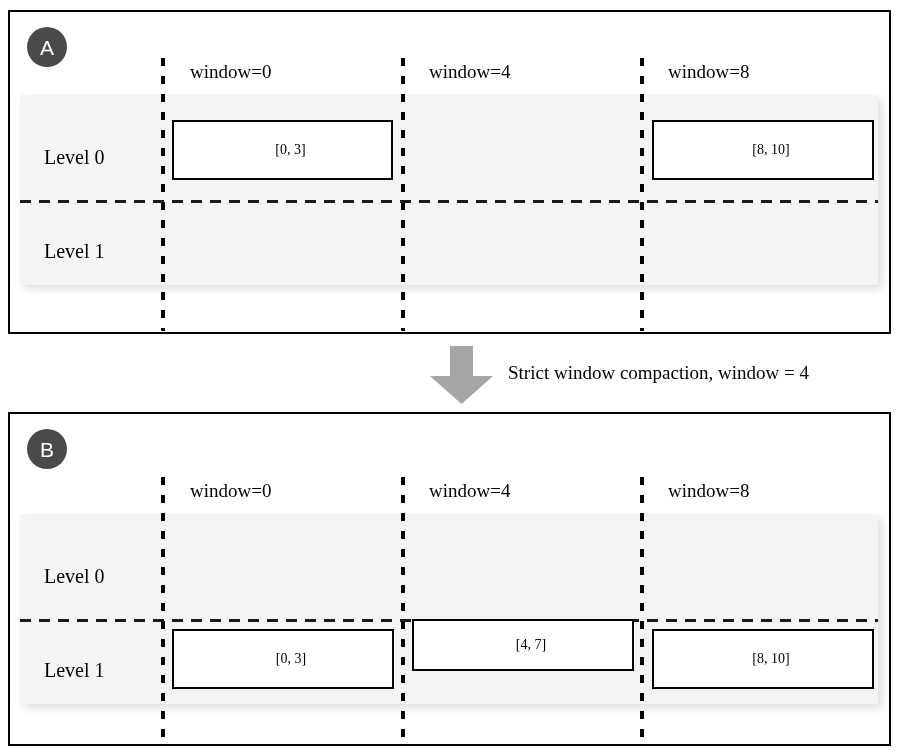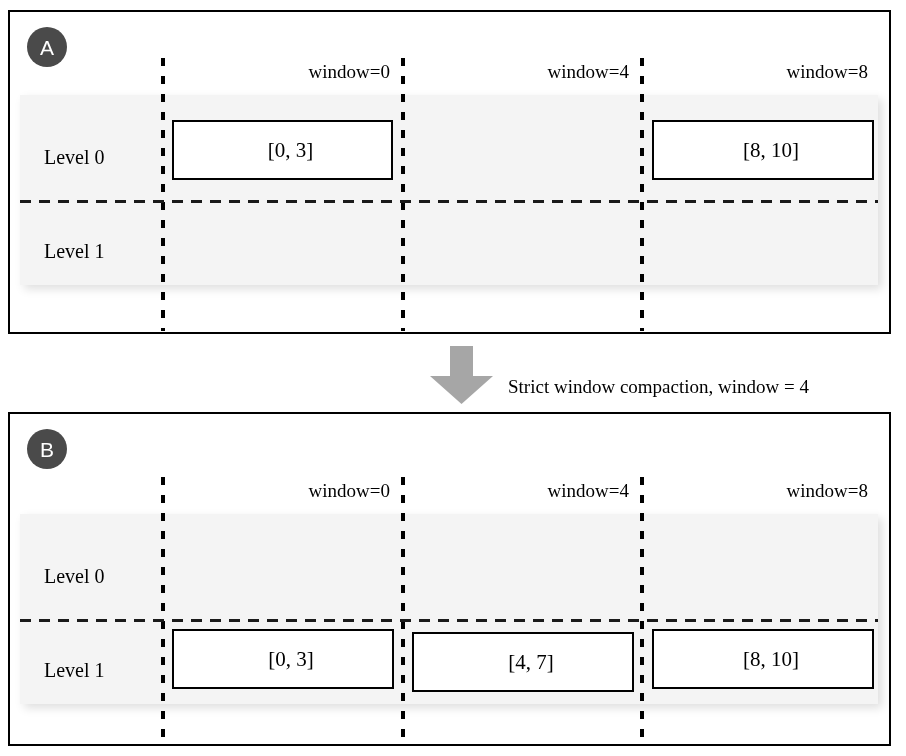--- a/index.html
+++ b/index.html
@@ -56,21 +56,21 @@
   .level-band {
     position: absolute;
     background: #f4f4f4;
     box-shadow: 4px 4px 9px rgba(0,0,0,0.13);
   }
 
   
   .col-header {
     position: absolute;
     font-size: 19px;
-    text-align: right;
+    text-align: left;
     white-space: nowrap;
     line-height: 1;
   }
 
   
   .level-label {
     position: absolute;
     font-size: 20px;
     white-space: nowrap;
     line-height: 1;
@@ -96,39 +96,39 @@
 
   
   .run-box {
     position: absolute;
     box-sizing: border-box;
     border: 2.5px solid #000000;
     background: #ffffff;
     display: flex;
     align-items: center;
     justify-content: center;
-    font-size: 21px;
+    font-size: 14px;
     line-height: 1;
     padding-left: 16px;
   }
 
   
   .arrow-wrap {
     position: absolute;
     left: 428px;
     top: 346px;
     width: 70px;
     height: 60px;
   }
   .arrow-wrap svg { display: block; }
 
   .transition-label {
     position: absolute;
     left: 508px;
-    top: 377px;
+    top: 363px;
     font-size: 19px;
     white-space: nowrap;
     line-height: 1;
   }
 </style>
 </head>
 <body>
 
 <div class="canvas">
 
@@ -177,17 +177,17 @@
     <div class="vsep" style="left: 151px; top: 63px; height: 268px;"></div>
     <div class="vsep" style="left: 391px; top: 63px; height: 268px;"></div>
     <div class="vsep" style="left: 630px; top: 63px; height: 268px;"></div>
 
     <div class="level-label" style="left: 34px; top: 152px;">Level 0</div>
     <div class="level-label" style="left: 34px; top: 246px;">Level 1</div>
 
     <div class="hdiv" style="left: 10px; top: 205px; width: 858px;"></div>
 
     <div class="run-box" style="left: 162px; top: 215px; width: 222px; height: 60px;">[0, 3]</div>
-    <div class="run-box" style="left: 402px; top: 218px; width: 222px; height: 60px;">[4, 7]</div>
+    <div class="run-box" style="left: 402px; top: 205px; width: 222px; height: 52px;">[4, 7]</div>
     <div class="run-box" style="left: 642px; top: 215px; width: 222px; height: 60px;">[8, 10]</div>
   </div>
 
 </div>
 
 </body></html>

